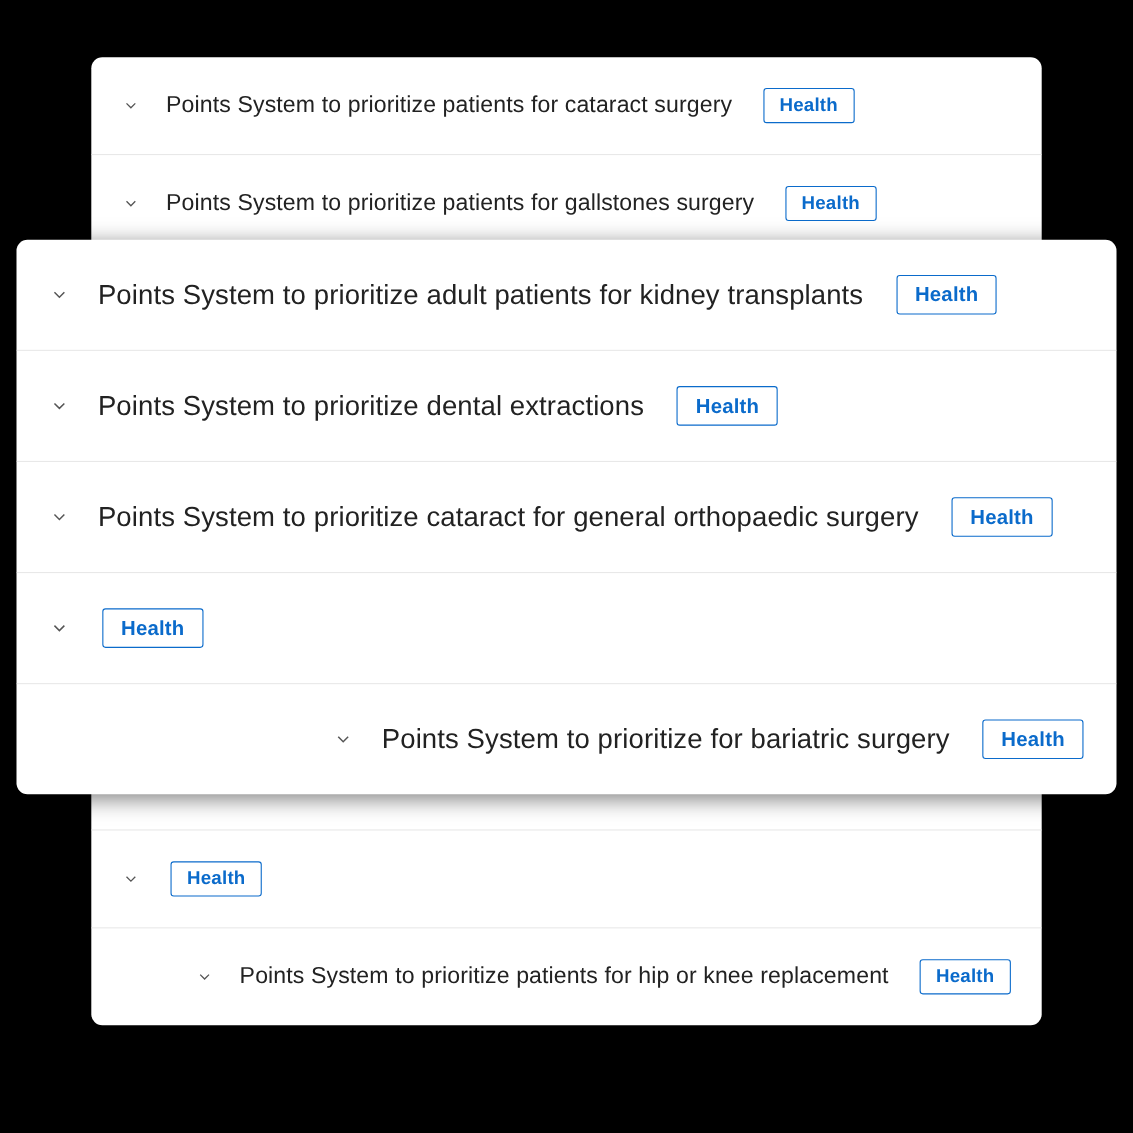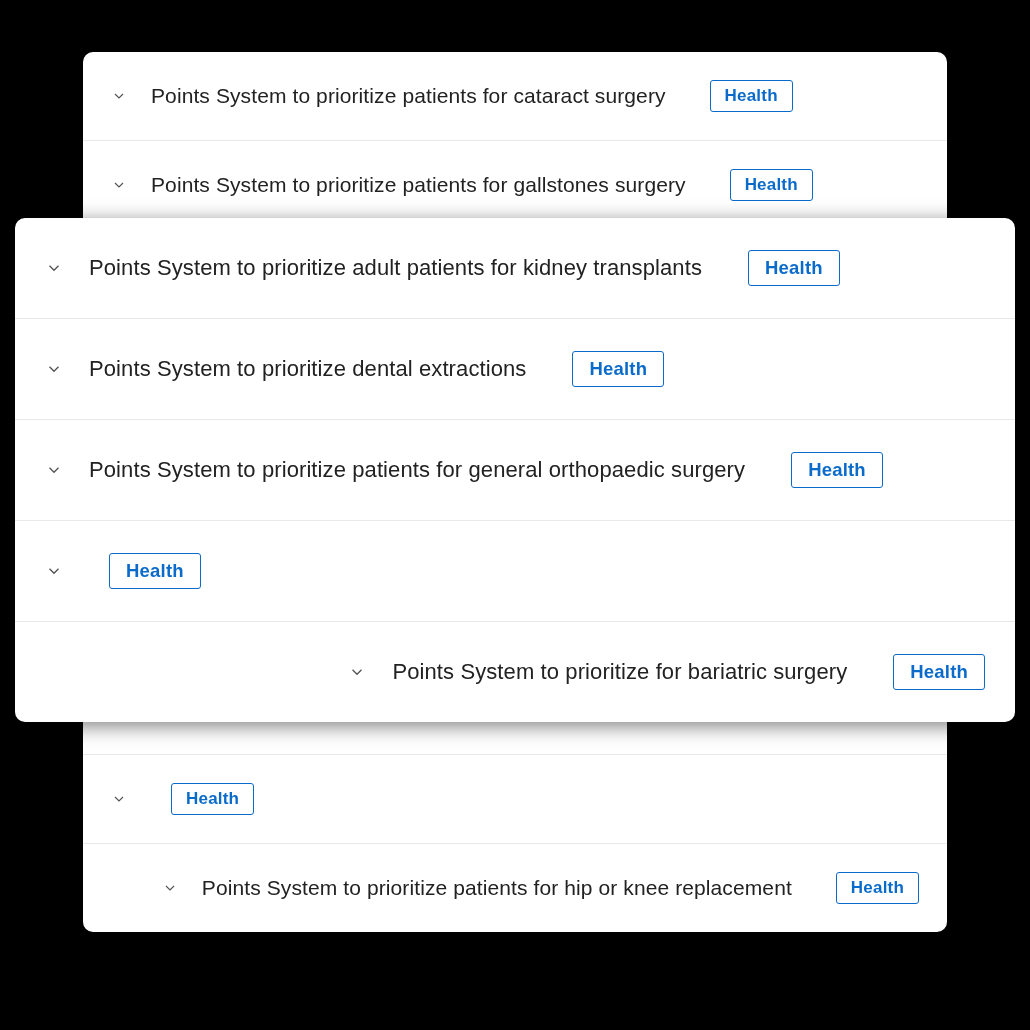--- a/index.html
+++ b/index.html
@@ -82,35 +82,35 @@
     }
 
     .title {
       color: #222;
       font-size: 21px;
       font-weight: 400;
       letter-spacing: 0.1px;
     }
 
     .card-front .title {
-      font-size: 22px;
+      font-size: 25px;
     }
 
     .tag {
       flex-shrink: 0;
       display: inline-flex;
       align-items: center;
       justify-content: center;
       border: 1.5px solid #0b6bcb;
       color: #0b6bcb;
       font-size: 17px;
       font-weight: 600;
       padding: 5px 14px;
       border-radius: 3px;
-      margin-left: 20px;
+      margin-left: 4px;
       letter-spacing: 0.2px;
     }
 
     .card-front .tag {
       font-size: 18.5px;
       padding: 6px 16px;
     }
 
     
   </style>
@@ -179,21 +179,21 @@
     </span>
     <span class="title">Points System to prioritize dental extractions</span>
     <span class="tag">Health</span>
   </div>
   <div class="row">
     <span class="chevron">
       <svg viewBox="0 0 24 24">
           <polyline points="6 9 12 15 18 9"></polyline>
         </svg>
     </span>
-    <span class="title">Points System to prioritize patients for general orthopaedic surgery</span>
+    <span class="title">Points System to prioritize cataract for general orthopaedic surgery</span>
     <span class="tag">Health</span>
   </div>
   <div class="row">
     <span class="chevron">
       <svg viewBox="0 0 24 24">
           <polyline points="6 9 12 15 18 9"></polyline>
         </svg>
     </span>
     <span class="tag">Health</span>
   </div>

